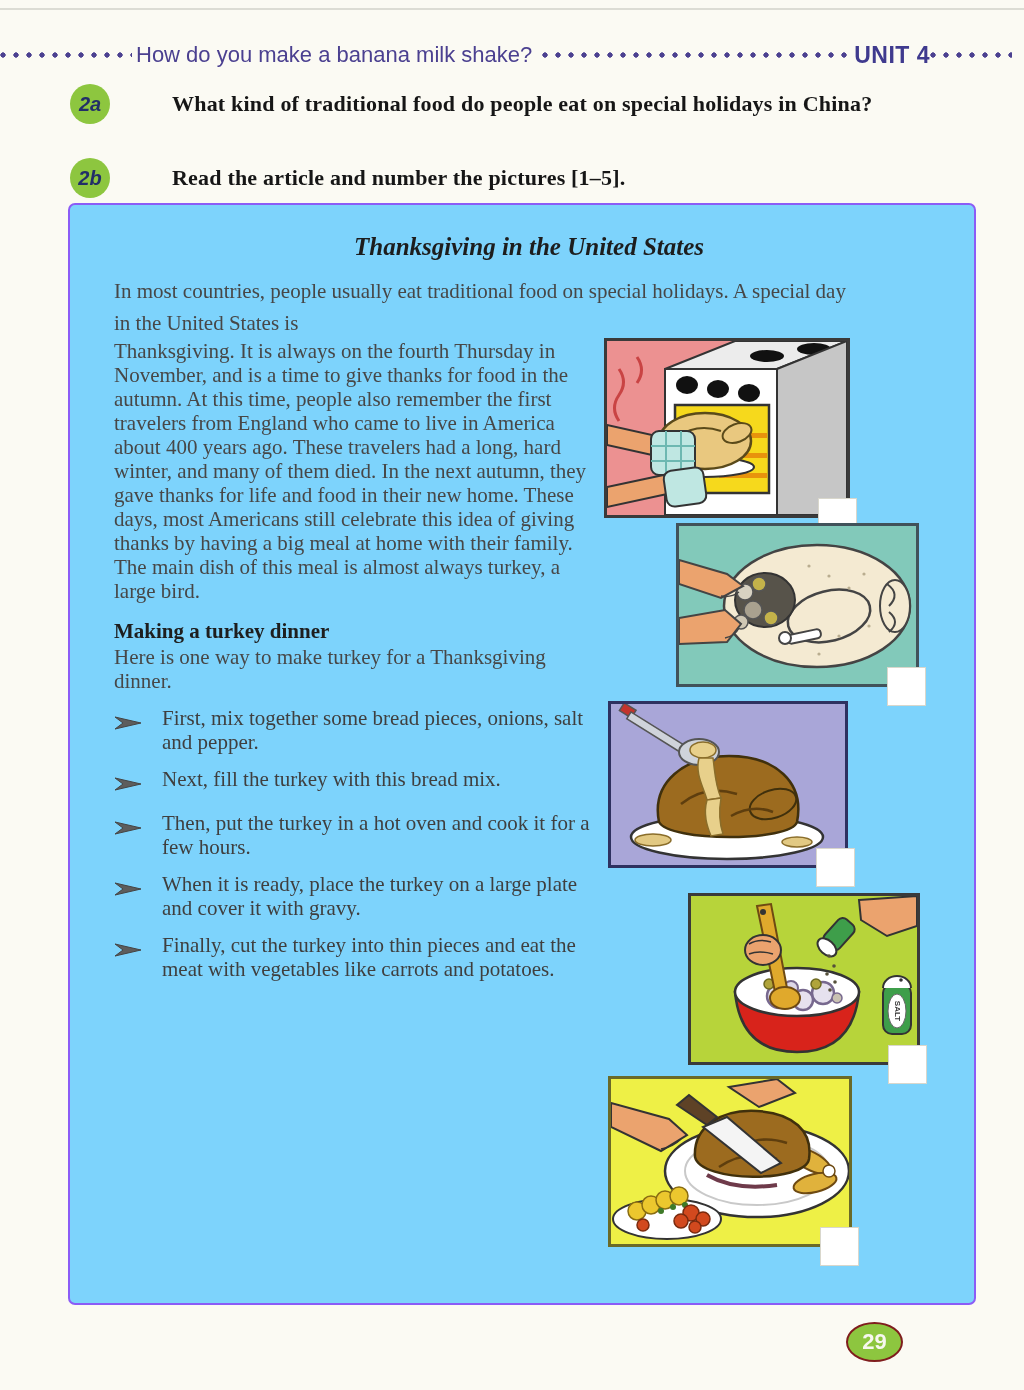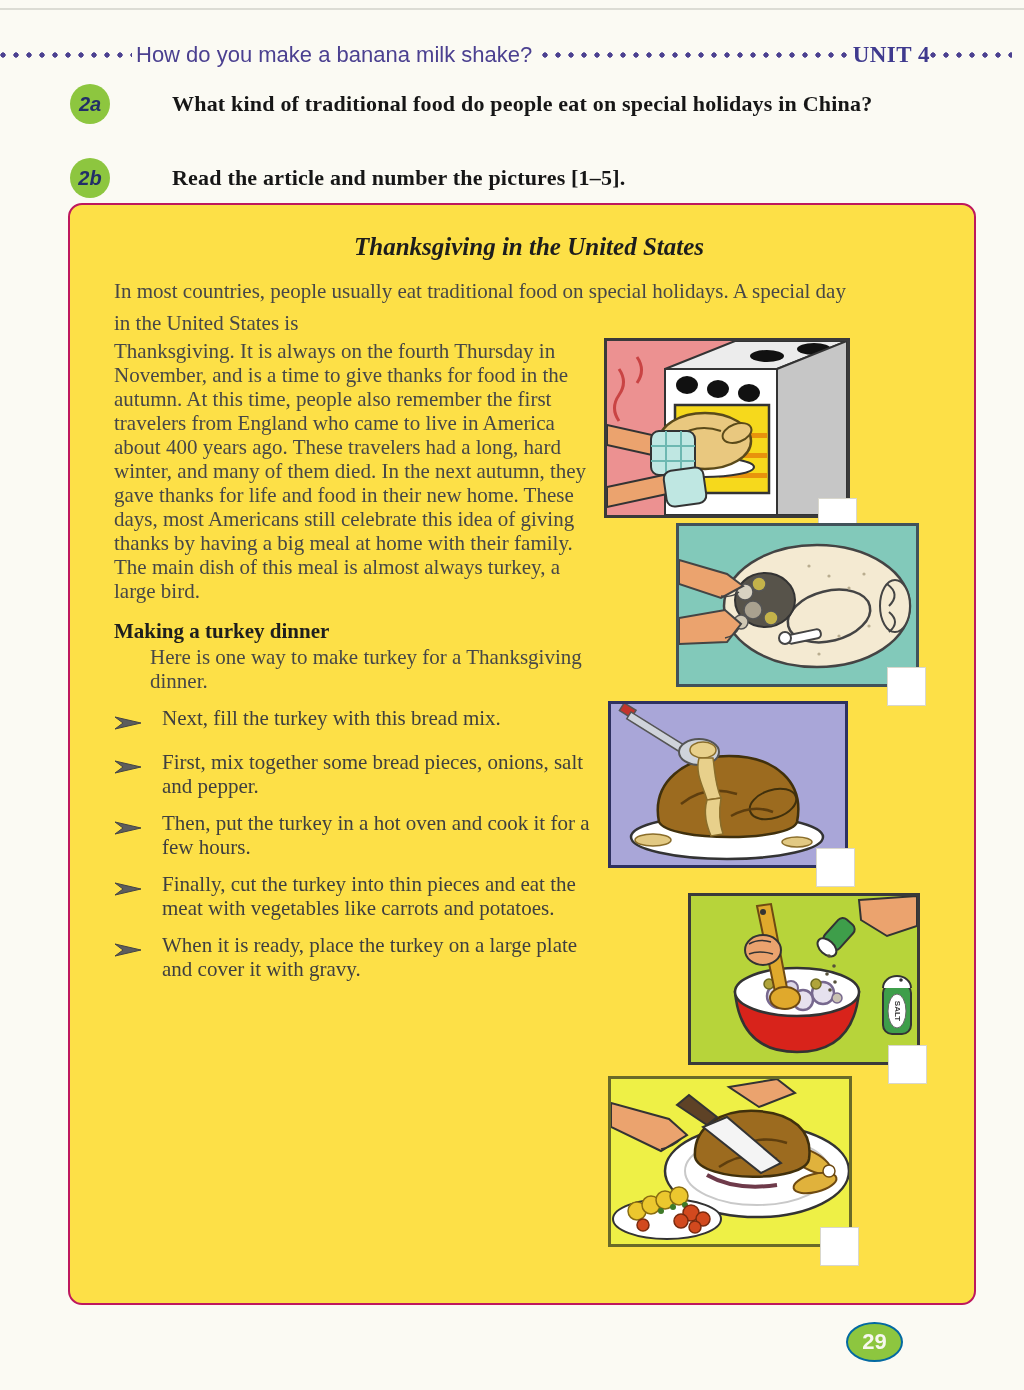--- a/index.html
+++ b/index.html
@@ -11,65 +11,65 @@
   .header{position:absolute;top:40px;left:0;width:1012px;height:30px;
           display:flex;align-items:center;}
   .dots{height:6px;align-self:center;
         background-image:radial-gradient(circle at 3px 3px,#4b4090 2.4px,rgba(0,0,0,0) 2.9px);
         background-size:13px 6px;background-repeat:repeat-x;}
   .dots-left{width:132px;}
   .dots-mid{flex:1;margin:0 6px;}
   .dots-right{width:82px;}
   .lesson-title{color:#4b4090;font-family:"Liberation Sans",sans-serif;
                 font-size:22px;font-weight:500;padding:0 4px;white-space:nowrap;}
-  .unit-label{color:#3f3a8e;font-family:Liberation Serif, serif;
+  .unit-label{color:#3f3a8e;font-family:Liberation Sans, sans-serif;
               font-size:23px;font-weight:bold;letter-spacing:.5px;white-space:nowrap;}
 
   
   .task{position:absolute;left:70px;display:flex;align-items:center;gap:30px;}
   .task-2a{top:84px;}
   .task-2b{top:158px;}
   .badge{width:40px;height:40px;border-radius:50%;background:#8dc63f;
          display:flex;align-items:center;justify-content:center;flex:none;
          font-family:"Liberation Sans",sans-serif;font-weight:bold;font-style:italic;
          font-size:20px;color:#222e68;}
   .task-text{margin-left:32px;font-size:22px;font-weight:bold;color:#161616;
              letter-spacing:.2px;}
 
   
   .article-box{position:absolute;left:68px;top:203px;width:908px;height:1102px;
-               background:#fde047;border:2px solid #be185d;border-radius:14px;
+               background:#7dd3fc;border:2px solid #8b5cf6;border-radius:7px;
                box-sizing:border-box;}
   .article-inner{padding:20px 30px 0 44px;}
   .article-title{text-align:center;font-size:25px;font-weight:bold;font-style:italic;
                  color:#1d1d1d;margin-top:8px;}
   .article-intro{width:752px;font-size:21px;line-height:32px;color:#474747;margin-top:14px;}
   .text-col{width:492px;font-size:21px;line-height:24px;color:#474747;}
   .subheading{font-weight:bold;color:#1e1e1e;margin-top:16px;font-size:21px;}
-  .subintro{margin-top:2px;margin-left:36px;}
+  .subintro{margin-top:2px;}
   .steps{margin-top:12px;}
   .step{display:flex;margin-top:13px;}
   .step .bullet{flex:none;width:30px;margin-right:18px;padding-top:7px;}
   .step .step-text{flex:1;color:#3f3f3f;}
 
   
   .fig{position:absolute;border:3px solid #3a3a3a;box-sizing:border-box;background:#fff;}
   .fig svg{display:block;width:100%;height:100%;}
   .fig1{left:534px;top:133px;width:246px;height:180px;}
   .fig2{left:606px;top:318px;width:243px;height:164px;border-color:#41525a;}
   .fig3{left:538px;top:496px;width:240px;height:167px;border-color:#2e3160;}
   .fig4{left:618px;top:688px;width:232px;height:172px;}
   .fig5{left:538px;top:871px;width:244px;height:171px;border-color:#6a6a28;}
   .answer-box{position:absolute;right:-10px;bottom:-22px;width:39px;height:39px;
               background:#ffffff;border:1px solid #d9d7cc;box-sizing:border-box;
               font-size:22px;text-align:center;line-height:37px;color:#333;}
 
   
   .page-badge{position:absolute;left:846px;top:1322px;width:57px;height:40px;
-              background:#8dc63f;border:2px solid #0369a1;border-radius:50%;
+              background:#8dc63f;border:2px solid #7f1d1d;border-radius:50%;
               box-sizing:border-box;display:flex;align-items:center;justify-content:center;
               color:#f7f7ef;font-family:"Liberation Sans",sans-serif;
               font-weight:bold;font-size:22px;}
 </style>
 </head>
 <body>
 
 <div class="scan-line"></div>
 
 <div class="header">
@@ -98,53 +98,53 @@
       <div>Thanksgiving. It is always on the fourth Thursday in November, and is a time to give thanks for food in the autumn. At this time, people also remember the first travelers from England who came to live in America about 400 years ago. These travelers had a long, hard winter, and many of them died. In the next autumn, they gave thanks for life and food in their new home. These days, most Americans still celebrate this idea of giving thanks by having a big meal at home with their family. The main dish of this meal is almost always turkey, a large bird.</div>
       <div class="subheading">Making a turkey dinner</div>
       <div class="subintro">Here is one way to make turkey for a Thanksgiving dinner.</div>
       <div class="steps">
         <div class="step">
           <span class="bullet">
             <svg width="28" height="18" viewBox="0 0 28 18">
                 <path d="M1,3 L27,9 L1,15 L9,9 Z" fill="#5d5d5d" stroke="#444" stroke-width="1"></path>
               </svg>
           </span>
+          <span class="step-text">First, mix together some bread pieces, onions, salt and pepper.</span>
+        </div>
+        <div class="step">
+          <span class="bullet">
+            <svg width="28" height="18" viewBox="0 0 28 18">
+                <path d="M1,3 L27,9 L1,15 L9,9 Z" fill="#5d5d5d" stroke="#444" stroke-width="1"></path>
+              </svg>
+          </span>
           <span class="step-text">Next, fill the turkey with this bread mix.</span>
         </div>
         <div class="step">
           <span class="bullet">
             <svg width="28" height="18" viewBox="0 0 28 18">
                 <path d="M1,3 L27,9 L1,15 L9,9 Z" fill="#5d5d5d" stroke="#444" stroke-width="1"></path>
               </svg>
           </span>
-          <span class="step-text">First, mix together some bread pieces, onions, salt and pepper.</span>
-        </div>
-        <div class="step">
-          <span class="bullet">
-            <svg width="28" height="18" viewBox="0 0 28 18">
-                <path d="M1,3 L27,9 L1,15 L9,9 Z" fill="#5d5d5d" stroke="#444" stroke-width="1"></path>
-              </svg>
-          </span>
           <span class="step-text">Then, put the turkey in a hot oven and cook it for a few hours.</span>
         </div>
         <div class="step">
           <span class="bullet">
             <svg width="28" height="18" viewBox="0 0 28 18">
                 <path d="M1,3 L27,9 L1,15 L9,9 Z" fill="#5d5d5d" stroke="#444" stroke-width="1"></path>
               </svg>
           </span>
+          <span class="step-text">When it is ready, place the turkey on a large plate and cover it with gravy.</span>
+        </div>
+        <div class="step">
+          <span class="bullet">
+            <svg width="28" height="18" viewBox="0 0 28 18">
+                <path d="M1,3 L27,9 L1,15 L9,9 Z" fill="#5d5d5d" stroke="#444" stroke-width="1"></path>
+              </svg>
+          </span>
           <span class="step-text">Finally, cut the turkey into thin pieces and eat the meat with vegetables like carrots and potatoes.</span>
-        </div>
-        <div class="step">
-          <span class="bullet">
-            <svg width="28" height="18" viewBox="0 0 28 18">
-                <path d="M1,3 L27,9 L1,15 L9,9 Z" fill="#5d5d5d" stroke="#444" stroke-width="1"></path>
-              </svg>
-          </span>
-          <span class="step-text">When it is ready, place the turkey on a large plate and cover it with gravy.</span>
         </div>
       </div>
     </div>
   </div>
 
   <div class="fig fig1">
     <svg viewBox="0 0 240 174" preserveAspectRatio="none">
       <rect x="0" y="0" width="240" height="174" fill="#ec9191"></rect>
       <path d="M12,28 q9,13 0,26 q-9,13 0,26" fill="none" stroke="#c94444" stroke-width="3"></path>
       <path d="M30,16 q9,13 0,26" fill="none" stroke="#c94444" stroke-width="3"></path>

